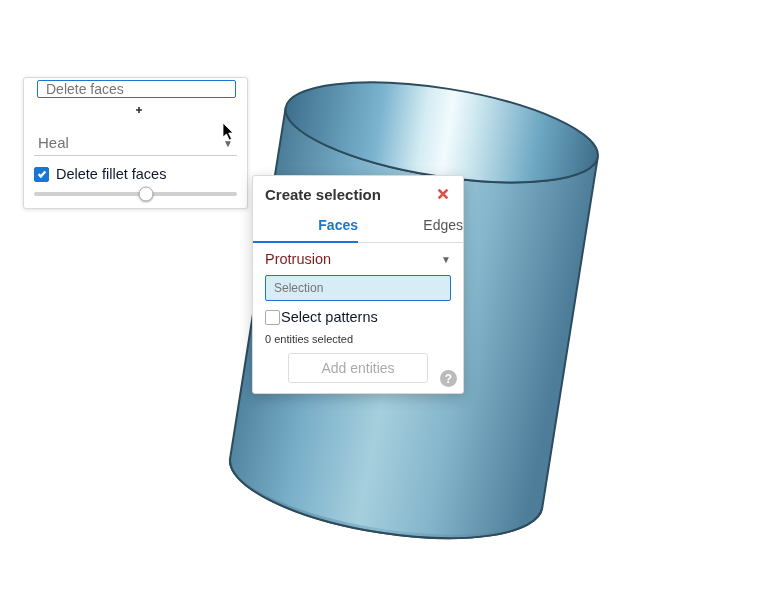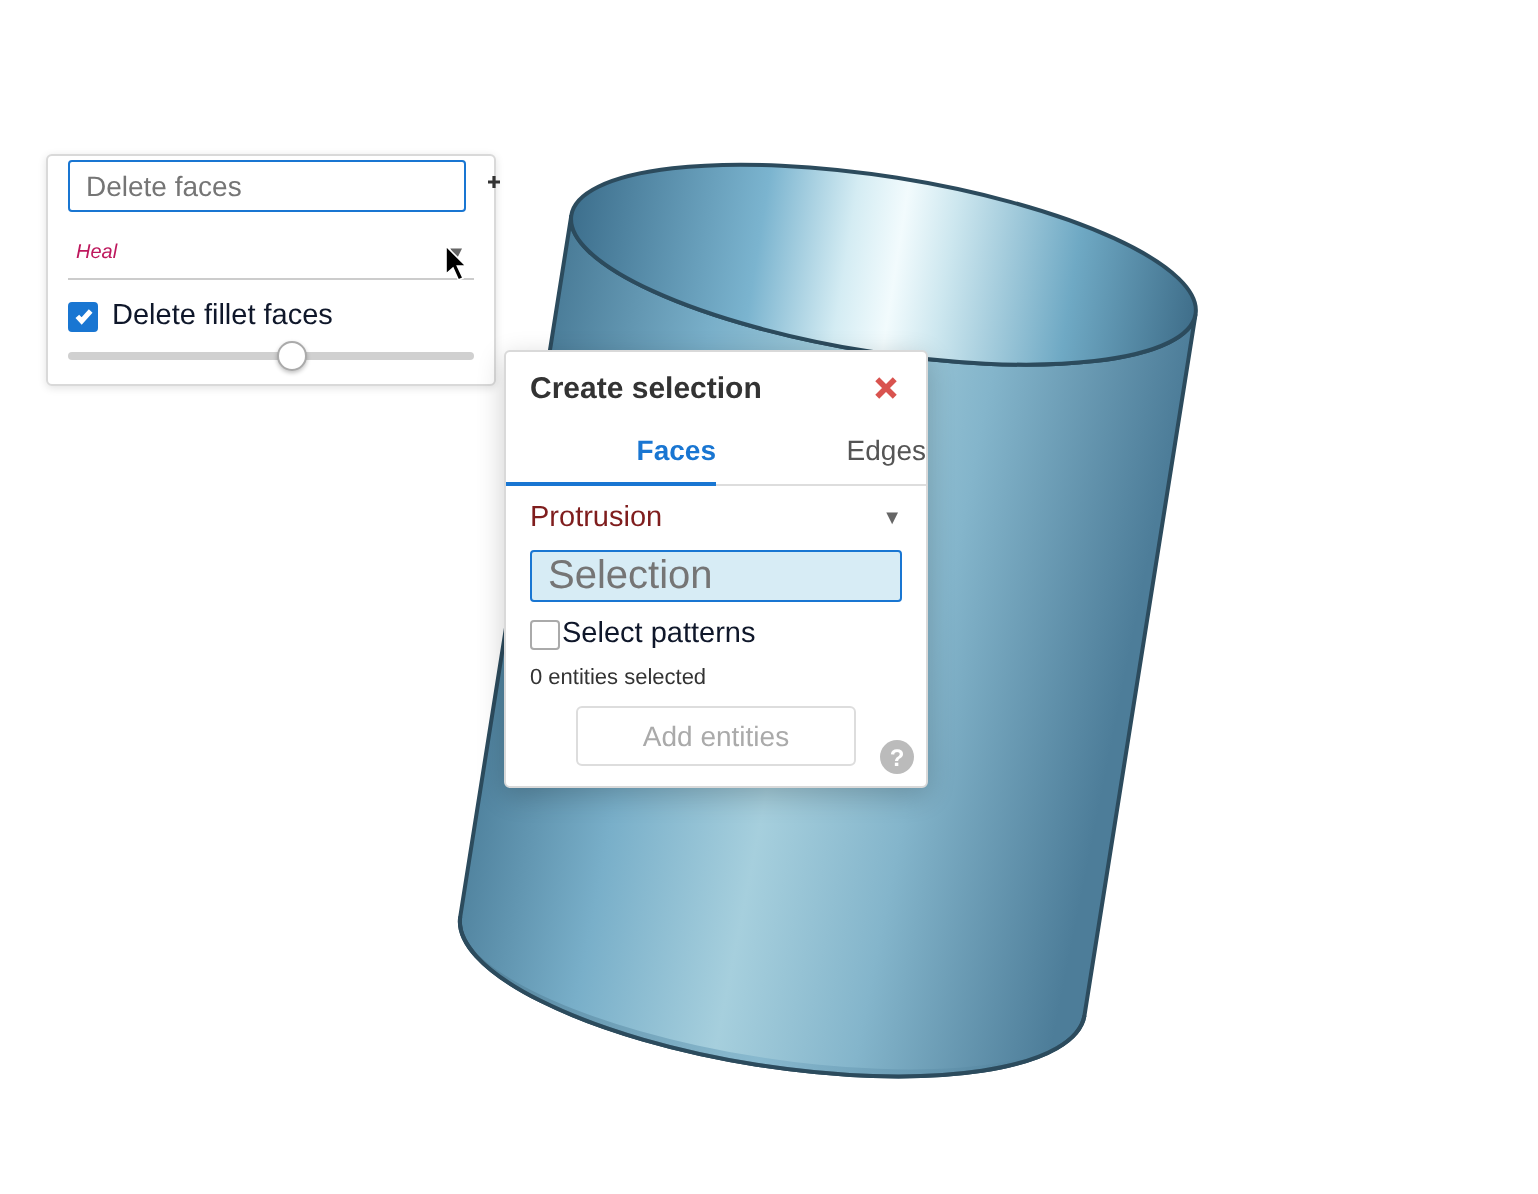--- a/index.html
+++ b/index.html
@@ -56,20 +56,21 @@
     display:flex; align-items:center; justify-content:center;
     color: #d9534f;
     cursor:pointer;
   }
   .btn-x svg { width:14px; height:14px; stroke:#d9534f; stroke-width:3.2; }
 
   .row-input {
     display:flex; align-items:center;
     padding: 2px 8px 4px 10px;
     gap:4px;
+    flex-direction:column;
   }
   .field {
     flex:1;
     height: 26px;
     border: 1.5px solid #1976d2;
     border-radius: 2px;
     padding: 0 8px;
     font-size: 14px;
     color: #666;
     background:#fff;
@@ -82,26 +83,25 @@
 
   .row-select {
     display:flex; align-items:center;
     padding: 4px 8px 4px 10px;
   }
   .select {
     flex:1;
     height: 26px;
     border:none;
     border-bottom:1px solid #ccc;
-    font-size:10px;
-    color:#be185d;
+    font-size:15px;
+    color:#737373;
     background:transparent;
     appearance:none;
     padding:0 4px;
-    font-style:italic;
   }
   .caret {
     font-size:10px; color:#666; padding:0 6px 0 4px; margin-left:-18px;
     pointer-events:none;
   }
 
   .row-check {
     display:flex; align-items:center;
     padding: 6px 10px 8px 10px;
     gap:7px;
@@ -178,21 +178,21 @@
   .caret2 { font-size:10px; color:#666; }
 
   .row-sel { padding: 4px 12px 6px; }
   .sel-field {
     width:100%;
     height:26px;
     border:1.5px solid #1976d2;
     background:#d7ecf5;
     border-radius:2px;
     padding:0 8px;
-    font-size:20px;
+    font-size:12px;
     color:#6d28d9;
   }
 
   .row-check2 {
     display:flex; align-items:center; gap:1px;
     padding: 2px 12px 6px;
   }
   .checkbox-empty {
     width:15px; height:15px;
     border:1px solid #aaa;

